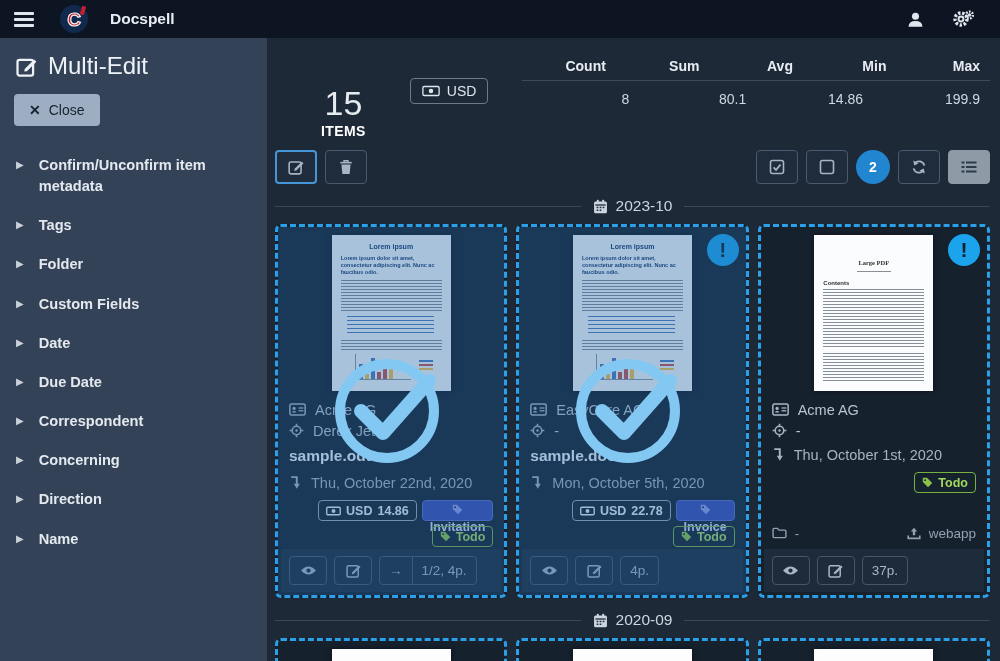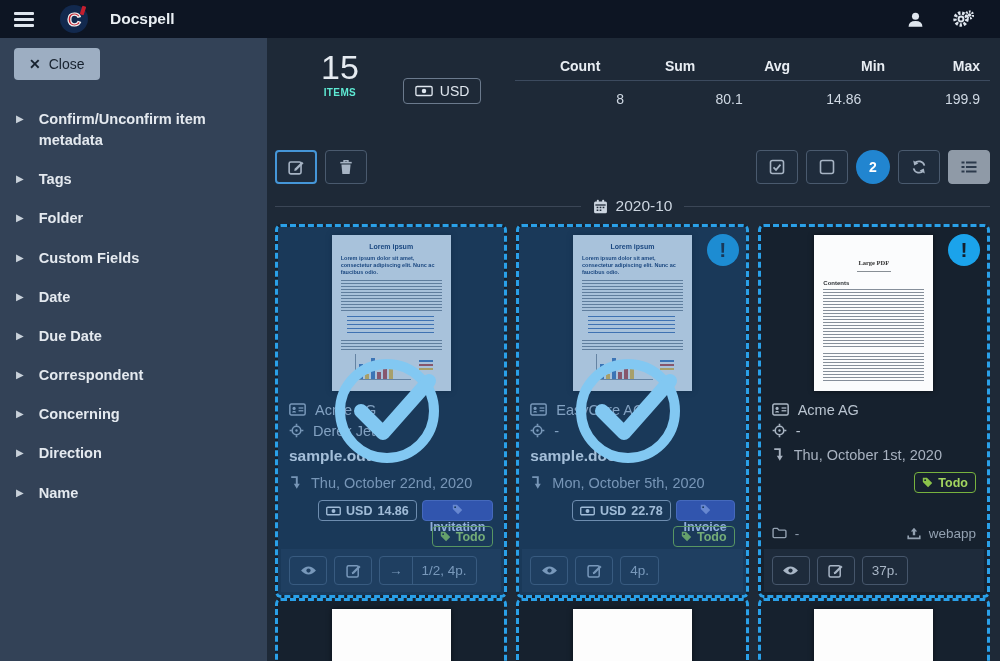--- a/index.html
+++ b/index.html
@@ -31,23 +31,23 @@
   .se-close { display:inline-flex; align-items:center; gap:8px; background:#9daec2; color:#17222f;
               border:none; border-radius:4px; padding:8px 15px; font-size:14px; font-family:inherit; cursor:pointer; }
   .se-close .x { font-weight:bold; font-size:14px; }
   .se-sections { margin-top:20px; }
   .se-item { display:flex; gap:15px; padding:9px 2px; cursor:pointer; align-items:flex-start; }
   .se-caret { color:#c9d1da; font-size:10px; margin-top:4px; }
   .se-label { font-weight:bold; font-size:14.6px; color:#e4e9ef; line-height:1.45; max-width:195px; }
 
   
   .stats-row { display:flex; align-items:flex-start; min-height:92px; }
-  .items-count { margin-left:46px; text-align:center; }
+  .items-count { margin-left:46px; text-align:center;margin-top:36px; }
   .items-count .num { font-size:34px; color:#e6ebf1; line-height:1.15; }
-  .items-count .lbl { font-size:10px; font-weight:bold; letter-spacing:.4px; color:#5eead4; }
+  .items-count .lbl { font-size:14px; font-weight:bold; letter-spacing:.4px; color:#ffffff; }
   .usd-badge { margin-left:44px; margin-top:30px; display:flex; align-items:center; gap:7px;
                border:1px solid #6b7a8d; border-radius:4px; padding:4px 11px; color:#dfe6ee; font-size:14px; }
   .stats-table { flex:1; margin-left:34px; margin-top:4px; }
   .st-row { display:flex; }
   .st-cell { flex:1; text-align:right; padding:6px 10px; font-size:14px; }
   .st-head .st-cell { font-weight:bold; color:#e8edf3; }
   .st-head { border-bottom:1px solid #3c4a5e; }
   .st-vals .st-cell { color:#cfd8e3; padding-top:10px; }
 
   
@@ -148,20 +148,29 @@
         <circle cx="17.5" cy="5" r="3.4" fill="none" stroke="currentColor" stroke-width="2.4" stroke-dasharray="1.7 1.3"></circle>
         <circle cx="17.5" cy="5" r="1.7" fill="currentColor"></circle>
       </svg>
     </span>
   </div>
 </div>
 
 <div class="layout">
 
   <div class="sidebar">
+    <div class="se-title">
+      <span>
+        <svg width="21" height="21" viewBox="0 0 14 14">
+            <rect x="1" y="2.6" width="10.4" height="10.4" rx="1.4" fill="none" stroke="#eef2f7" stroke-width="1.5"></rect>
+            <path d="M5.8 8.6 L12.1 2.3 L13.6 3.8 L7.3 10.1 L5.5 10.4 Z" fill="#eef2f7"></path>
+          </svg>
+      </span>
+      <span>Multi-Edit</span>
+    </div>
     <button class="se-close">
       <span class="x">✕</span>
       <span>Close</span>
     </button>
     <div class="se-sections">
         <div class="se-item">
     <span class="se-caret">▶</span>
     <span class="se-label">Confirm/Unconfirm item metadata</span>
   </div>
         <div class="se-item">
@@ -297,21 +306,21 @@
                   <rect x="3.6" y="0.8" width="1.8" height="2.6" rx="0.6" fill="currentColor"></rect>
                   <rect x="8.6" y="0.8" width="1.8" height="2.6" rx="0.6" fill="currentColor"></rect>
                   <rect x="2.2" y="5" width="9.6" height="1.2" fill="#1e2937"></rect>
                   <rect x="3.4" y="7.2" width="1.6" height="1.4" fill="#1e2937"></rect>
                   <rect x="6.2" y="7.2" width="1.6" height="1.4" fill="#1e2937"></rect>
                   <rect x="9" y="7.2" width="1.6" height="1.4" fill="#1e2937"></rect>
                   <rect x="3.4" y="9.8" width="1.6" height="1.4" fill="#1e2937"></rect>
                   <rect x="6.2" y="9.8" width="1.6" height="1.4" fill="#1e2937"></rect>
                 </svg>
         </span>
-        <span>2020-10</span>
+        <span>2023-10</span>
       </div>
       <div class="line"></div>
     </div>
     <div class="card-grid">
             <div class="card selected">
 
     <div class="check-overlay">
       <svg width="132" height="132" viewBox="0 0 132 132">
         <circle cx="62" cy="66" r="47" fill="none" stroke="#82c8f2" stroke-width="10"></circle>
         <path d="M36 66 L58 88 L104 36" fill="none" stroke="#82c8f2" stroke-width="14" stroke-linecap="round" stroke-linejoin="round"></path>
@@ -664,20 +673,40 @@
       </button>
       <button class="cf-btn cf-split">
 
         <span class="cf-cell">37p.</span>
       </button>
     </div>
   </div>
           </div>
   </div>
         <div>
+    <div class="month-hdr">
+      <div class="line"></div>
+      <div class="mh-mid">
+        <span>
+          <svg width="15" height="15" viewBox="0 0 14 14">
+                  <rect x="1" y="2.4" width="12" height="11" rx="1.4" fill="currentColor"></rect>
+                  <rect x="3.6" y="0.8" width="1.8" height="2.6" rx="0.6" fill="currentColor"></rect>
+                  <rect x="8.6" y="0.8" width="1.8" height="2.6" rx="0.6" fill="currentColor"></rect>
+                  <rect x="2.2" y="5" width="9.6" height="1.2" fill="#1e2937"></rect>
+                  <rect x="3.4" y="7.2" width="1.6" height="1.4" fill="#1e2937"></rect>
+                  <rect x="6.2" y="7.2" width="1.6" height="1.4" fill="#1e2937"></rect>
+                  <rect x="9" y="7.2" width="1.6" height="1.4" fill="#1e2937"></rect>
+                  <rect x="3.4" y="9.8" width="1.6" height="1.4" fill="#1e2937"></rect>
+                  <rect x="6.2" y="9.8" width="1.6" height="1.4" fill="#1e2937"></rect>
+                </svg>
+        </span>
+        <span>2020-09</span>
+      </div>
+      <div class="line"></div>
+    </div>
     <div class="card-grid">
             <div class="card">
 
     <div class="preview-wrap">
       <div class="pv-page" style="background: rgb(253, 253, 253);"></div>
     </div>
 
   </div>
             <div class="card">
 

